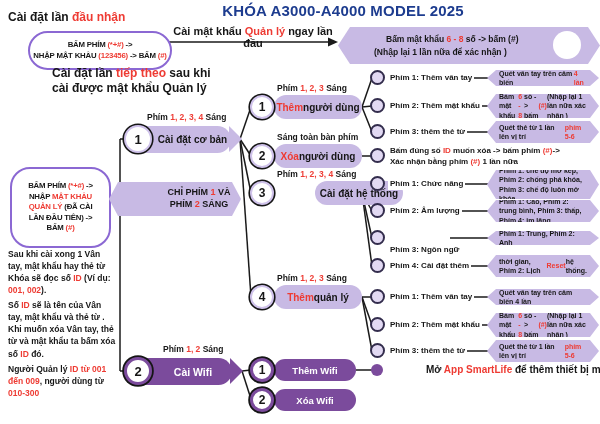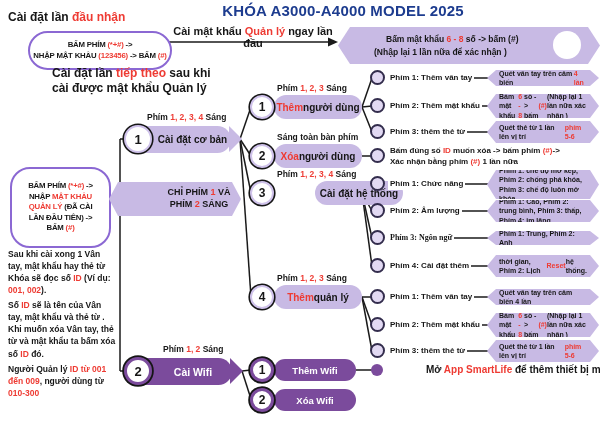--- a/index.html
+++ b/index.html
@@ -213,21 +213,21 @@
   <div class="abs spill z2" style="left:274px;top:181px;width:88px;height:24px;margin-left:41px;">
       <span>Cài đặt hệ thống</span>
     </div>
   <div class="abs circle ring-lav c24 z3" style="left:250px;top:181px;">3</div>
   <div class="abs dot z2" style="left:370px;top:176px;"></div>
   <div class="abs dot z2" style="left:370px;top:203px;"></div>
   <div class="abs dot z2" style="left:370px;top:230px;"></div>
   <div class="abs dot z2" style="left:370px;top:258px;"></div>
   <div class="abs rowlabel z2" style="left:388px;top:178px;"><span>Phím 1: Chức năng</span></div>
   <div class="abs rowlabel z2" style="left:388px;top:205px;"><span>Phím 2: Âm lượng</span></div>
-  <div class="abs rowlabel z2" style="left:388px;top:232px;font-family:Liberation Serif, serif;"><span>Phím 3: Ngôn ngữ</span></div>
+  <div class="abs rowlabel z2" style="left:388px;top:244px;"><span>Phím 3: Ngôn ngữ</span></div>
   <div class="abs rowlabel z2" style="left:388px;top:260px;"><span>Phím 4: Cài đặt thêm</span></div>
   <div class="abs dbox z2" style="left:487px;top:170px;width:112px;height:29px;">
       <span>Phím 1: chế độ mở kép, Phím 2: chống phá khóa, Phím 3: chế độ luôn mở khóa.</span>
     </div>
   <div class="abs dbox z2" style="left:487px;top:200px;width:112px;height:22px;">
       <span>Phím 1: Cao, Phím 2: trung bình, Phím 3: thấp, Phím 4: im lặng</span>
     </div>
   <div class="abs dbox z2" style="left:487px;top:231px;width:112px;height:14px;">
       <span>Phím 1: Trung, Phím 2: Anh</span>
     </div>

